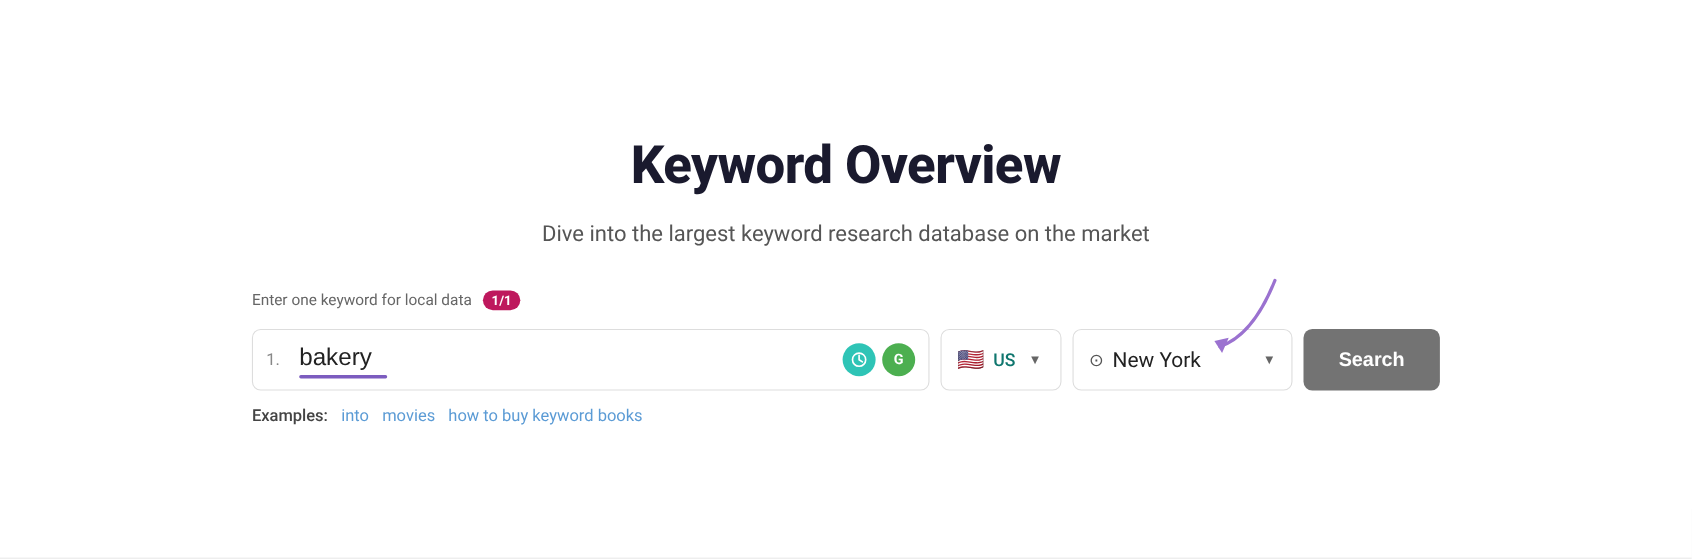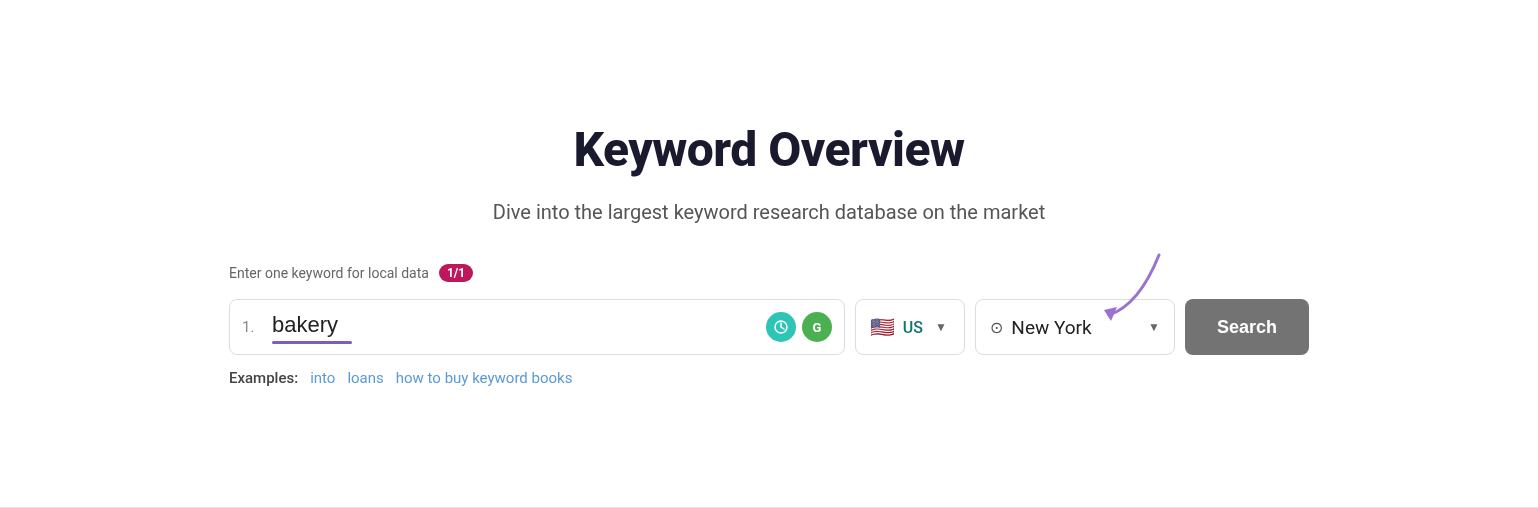--- a/index.html
+++ b/index.html
@@ -313,18 +313,18 @@
         <path d="M 110 10 Q 90 60 60 70" stroke="#9b72d0" stroke-width="3" fill="none" stroke-linecap="round"></path>
 
         <path d="M 55 65 L 68 62 L 62 76 Z" fill="#9b72d0"></path>
       </svg>
     </div>
   </div>
 
   <div class="examples-row">
     <span class="examples-label">Examples:</span>
     <a class="example-link">into</a>
-    <a class="example-link">loans</a>
+    <a class="example-link">movies</a>
     <a class="example-link">how to buy keyword books</a>
   </div>
 
   <div class="divider-bottom"></div>
 </div>
 
 </body></html>

